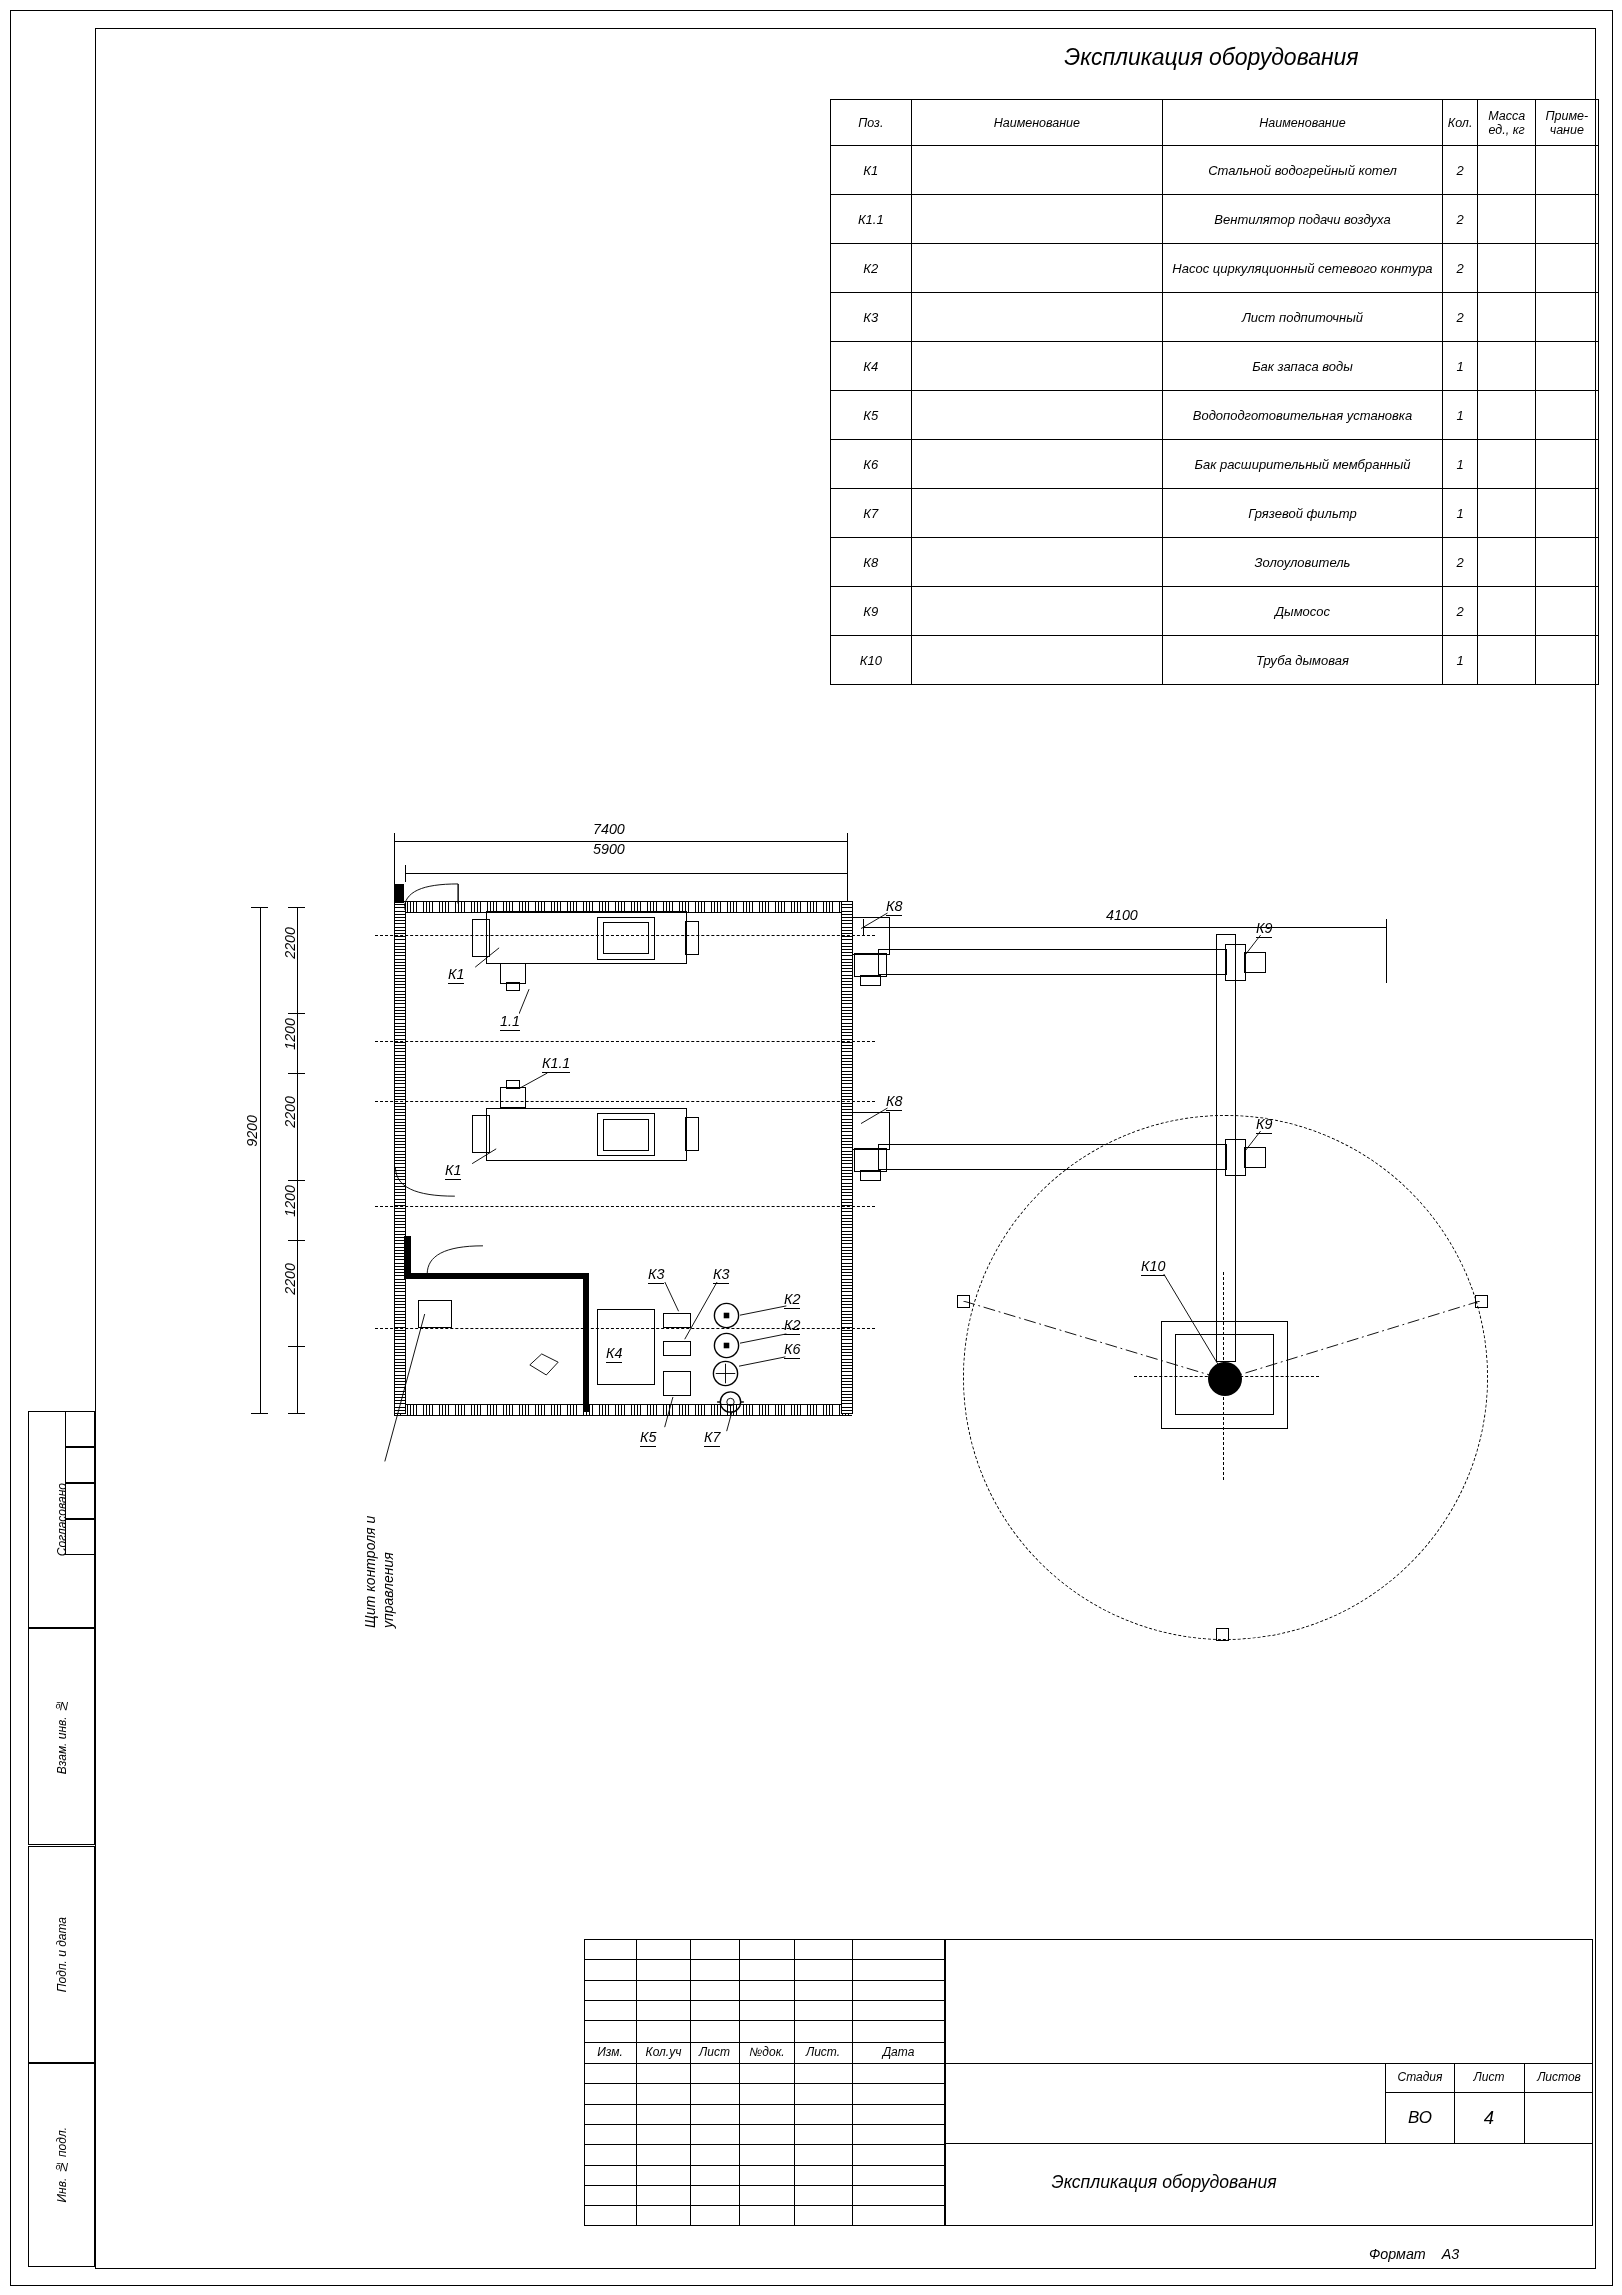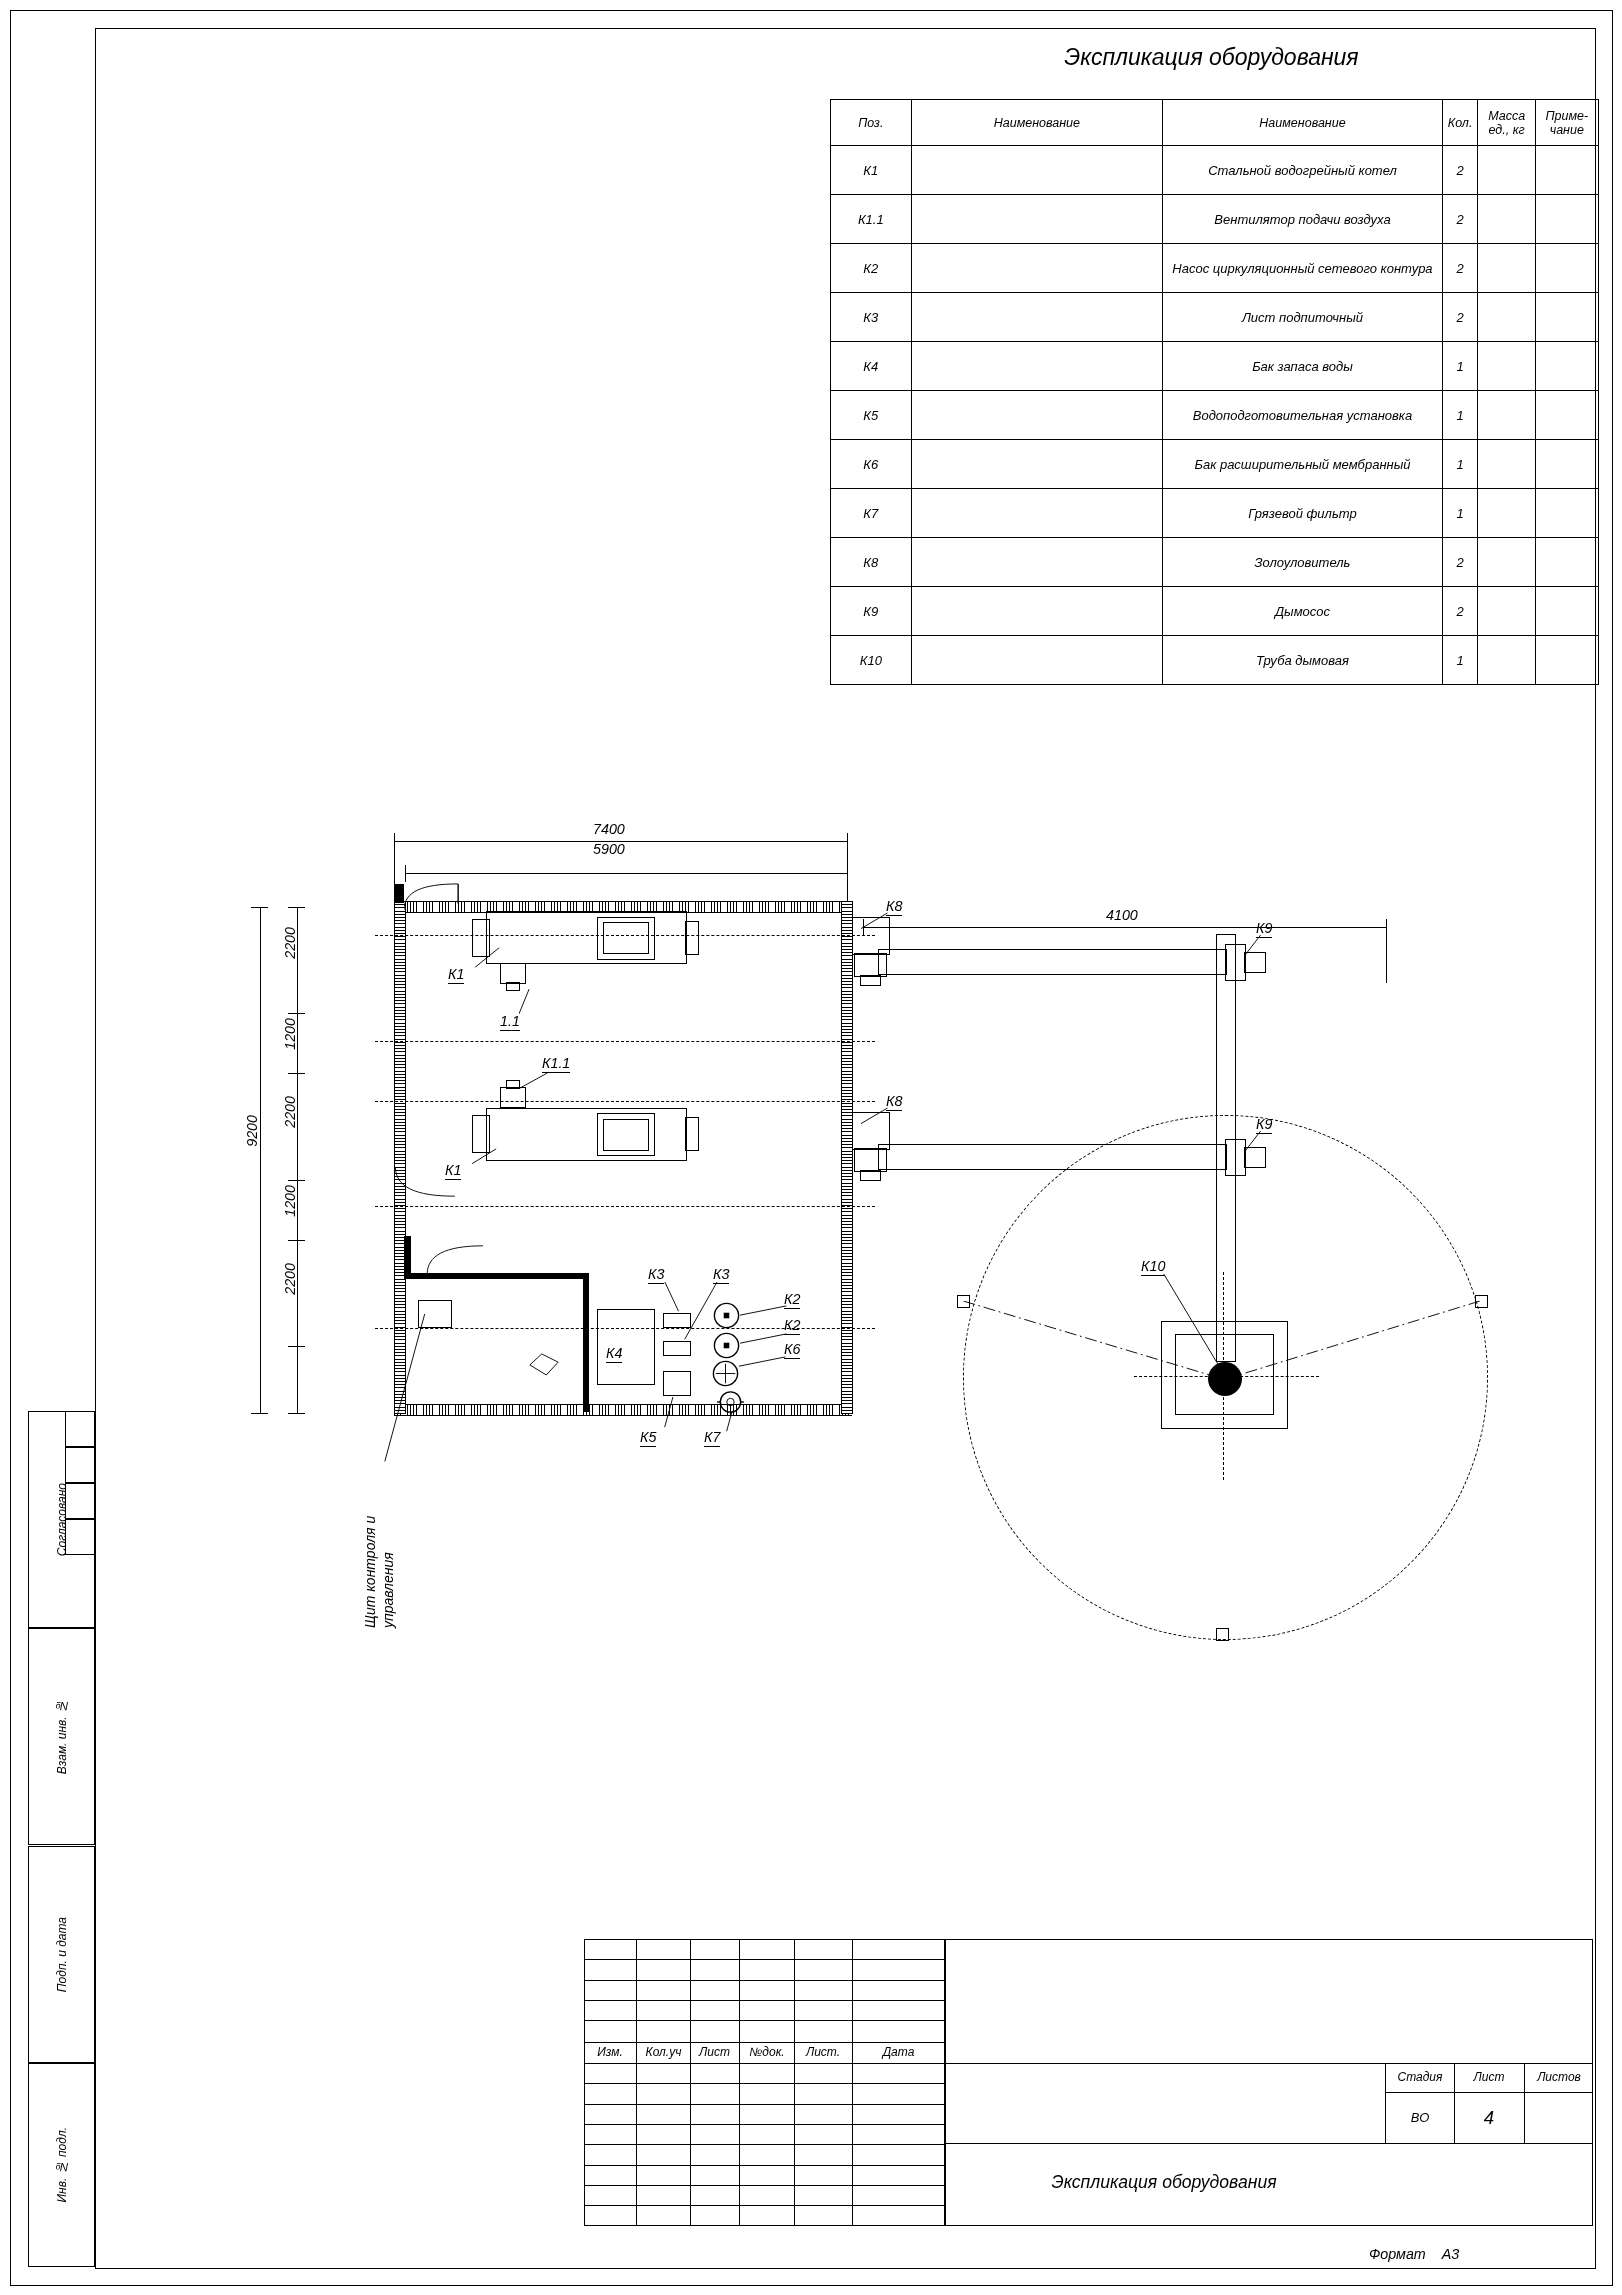--- a/index.html
+++ b/index.html
@@ -539,21 +539,21 @@
     <div class="ln" style="left:870px;top:124px;width:0.9px;height:80px;"></div>
     <div class="ln" style="left:940px;top:124px;width:0.9px;height:80px;"></div>
     <div class="ln" style="left:801px;top:153px;width:208px;height:0.9px;"></div>
 
     <div class="t" style="left:365px;top:209px;width:430px;height:69px;font-size:17.6px;">Экспликация оборудования</div>
 
     <div class="t" style="left:802px;top:125px;width:68px;height:28px;">Стадия</div>
     <div class="t" style="left:871px;top:125px;width:68px;height:28px;">Лист</div>
     <div class="t" style="left:941px;top:125px;width:68px;height:28px;">Листов</div>
 
-    <div class="t" style="left:802px;top:154px;width:68px;height:50px;font-size:13px;">ВО</div>
+    <div class="t" style="left:802px;top:154px;width:68px;height:50px;font-size:17px;">ВО</div>
     <div class="t" style="left:871px;top:154px;width:68px;height:50px;font-size:18.5px;">4</div>
     <div class="t" style="left:941px;top:154px;width:68px;height:50px;font-size:18.5px;"></div>
   </div>
 
   <div id="format">
     <span>Формат</span>&nbsp;&nbsp;&nbsp;&nbsp;<span>А3</span>
   </div>
 
 </div>
 

